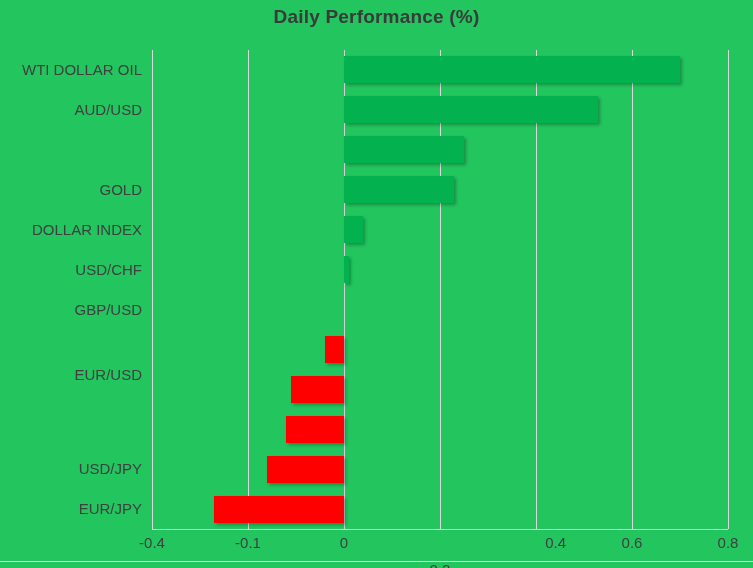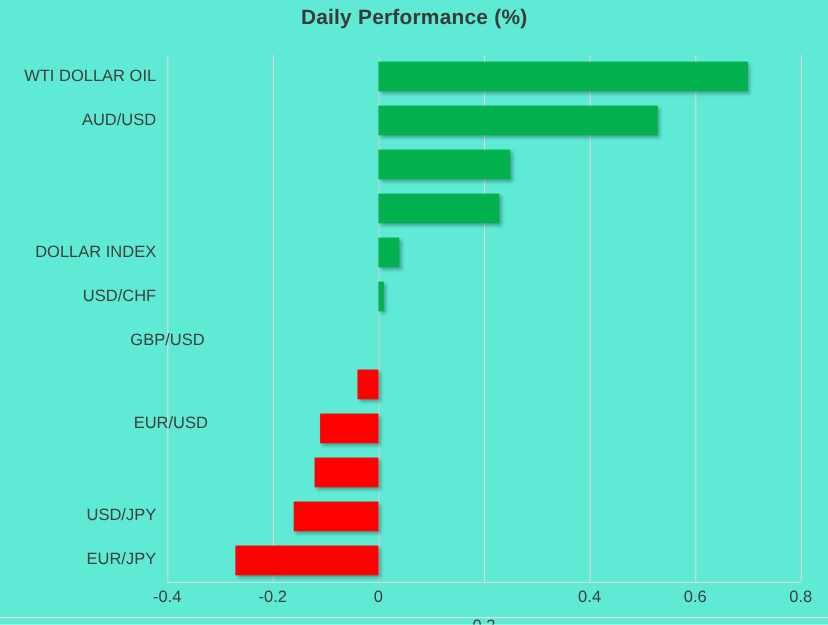--- a/index.html
+++ b/index.html
@@ -7,21 +7,21 @@
     padding: 0;
     background: #ffffff;
   }
   body {
     font-family: "Liberation Sans", sans-serif;
   }
   #chart-root {
     position: relative;
     width: 753px;
     height: 568px;
-    background: #5eead4;
+    background: #22c55e;
     overflow: hidden;
     box-sizing: border-box;
   }
   #chart-title {
     position: absolute;
     left: 0;
     top: 6px;
     width: 753px;
     text-align: center;
     font-size: 19px;
@@ -149,26 +149,27 @@
       </div>
       <div class="bar-row" style="top: 439.083px; height: 39.9167px;">
         <div class="bar neg" title="EUR/JPY: -0.27" style="left: 62.4px; width: 129.6px; top: 6.45833px;"></div>
       </div>
     </div>
   <div id="axis-line-bottom"></div>
   <div id="bottom-edge"></div>
 
 <div class="cat-label" style="top: 50px; height: 39.9167px; line-height: 39.9167px;">WTI DOLLAR OIL</div>
     <div class="cat-label" style="top: 89.9167px; height: 39.9167px; line-height: 39.9167px;">AUD/USD</div>
+    <div class="cat-label" style="top: 169.75px; height: 39.9167px; line-height: 39.9167px;">GOLD</div>
     <div class="cat-label" style="top: 209.667px; height: 39.9167px; line-height: 39.9167px;">DOLLAR INDEX</div>
     <div class="cat-label" style="top: 249.583px; height: 39.9167px; line-height: 39.9167px;">USD/CHF</div>
-    <div class="cat-label" style="top: 289.5px; height: 39.9167px; line-height: 39.9167px; padding-left: 44px;">GBP/USD</div>
-    <div class="cat-label" style="top: 365px; height: 39.9167px; line-height: 39.9167px; padding-left: 47px;">EUR/USD</div>
+    <div class="cat-label" style="top: 289.5px; height: 39.9167px; line-height: 39.9167px;">GBP/USD</div>
+    <div class="cat-label" style="top: 355px; height: 39.9167px; line-height: 39.9167px;">EUR/USD</div>
     <div class="cat-label" style="top: 449.167px; height: 39.9167px; line-height: 39.9167px;">USD/JPY</div>
     <div class="cat-label" style="top: 489.083px; height: 39.9167px; line-height: 39.9167px;">EUR/JPY</div>
     <div class="tick-label" style="left: 122px;">-0.4</div>
-    <div class="tick-label" style="left: 218px;">-0.2</div>
+    <div class="tick-label" style="left: 218px;">-0.1</div>
     <div class="tick-label" style="left: 314px;">0</div>
     <div class="tick-label" style="left: 410px; margin-top: 27px;">0.2</div>
-    <div class="tick-label" style="left: 506px;">0.4</div>
+    <div class="tick-label" style="left: 506px; text-align: right;">0.4</div>
     <div class="tick-label" style="left: 602px;">0.6</div>
     <div class="tick-label" style="left: 698px;">0.8</div>
   </div>
 
 </body></html>

